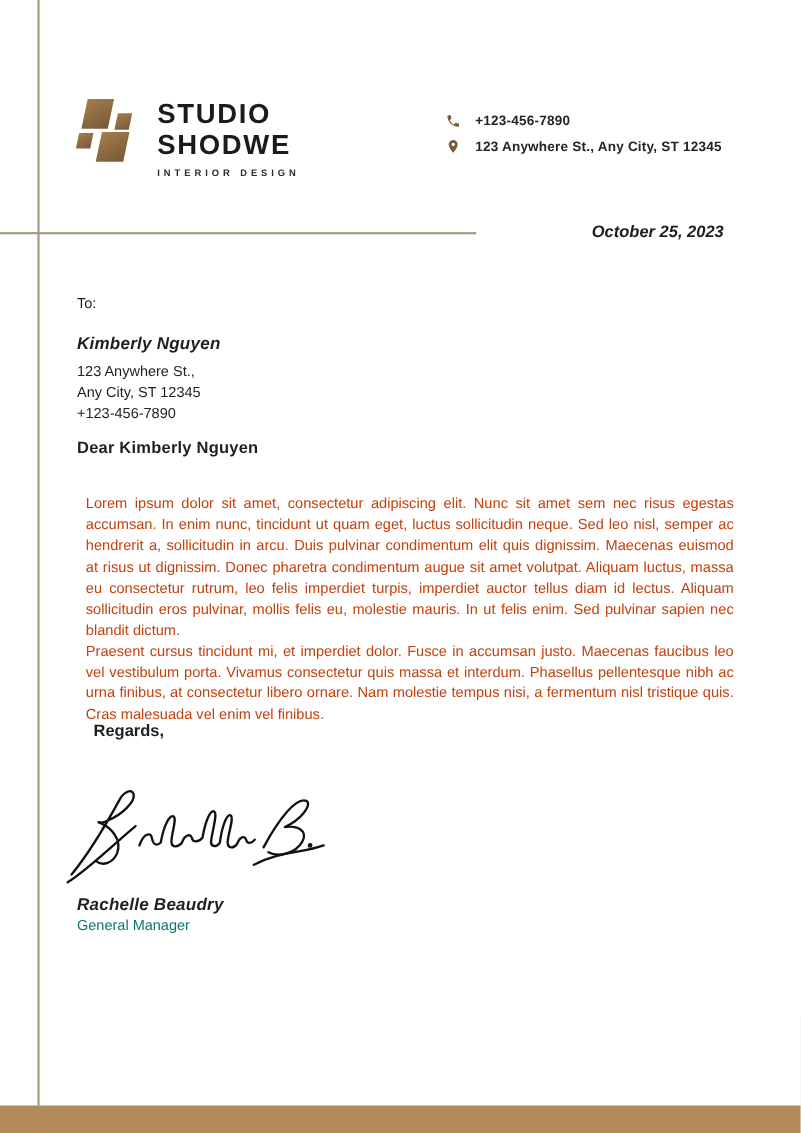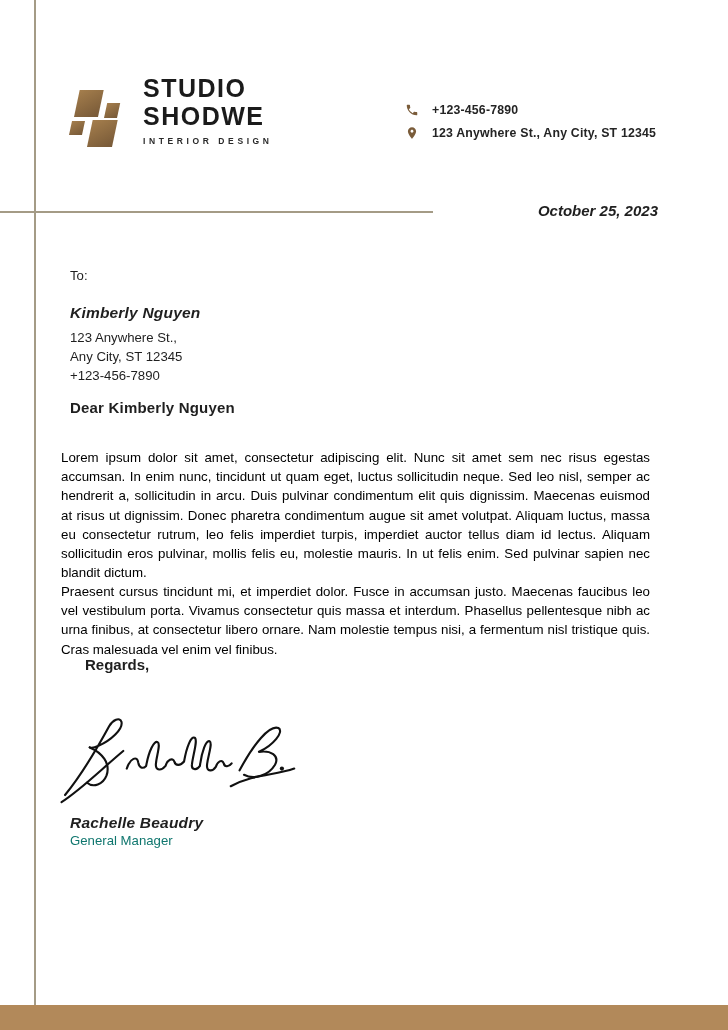--- a/index.html
+++ b/index.html
@@ -21,21 +21,21 @@
     background: #a49b86;
   }
   .rule-horizontal {
     position: absolute;
     left: 0; top: 211px;
     width: 433px; height: 1.5px;
     background: #a49b86;
   }
   
   .logo-mark { position: absolute; left: 68px; top: 90px; }
-  .brand-text { position: absolute; left: 143px; top: 74px; }
+  .brand-text { position: absolute; left: 143px; top: 90px; }
   .brand-name {
     font-size: 25px; font-weight: 700; letter-spacing: 1.5px;
     line-height: 28px; color: #1b1b1b;
   }
   .brand-tagline {
     margin-top: 6px;
     font-size: 8.5px; font-weight: 700; letter-spacing: 3.6px;
     color: #2a2a2a;
   }
   .contact-block { position: absolute; left: 405px; top: 98px; }
@@ -51,23 +51,23 @@
   .recipient { position: absolute; left: 70px; top: 268px; }
   .recipient-label { font-size: 13.2px; margin-bottom: 21px; }
   .recipient-name { font-size: 15.5px; font-weight: 700; margin-bottom: 6px; letter-spacing: 0.2px; font-style: italic; }
   .recipient-line { font-size: 13.2px; line-height: 19px; }
   
   .salutation {
     position: absolute; left: 70px; top: 399px;
     font-size: 15px; font-weight: 700; letter-spacing: 0.2px;
   }
   .body-paragraph {
-    position: absolute; left: 61px; width: 589px;
+    position: absolute; left: 78px; width: 589px;
     font-size: 13.3px; line-height: 19.2px;
-    text-align: justify; color: #000000;
+    text-align: justify; color: #c2410c;
   }
   .p1 { top: 448px; }
   .p2 { top: 582px; }
   
   .regards { position: absolute; left: 70px; top: 656px; font-size: 15px; font-weight: 700; margin-left: 15px; }
   .signature { position: absolute; left: 58px; top: 712px; }
   .sender-name { position: absolute; left: 70px; top: 814px; font-size: 15.5px; font-weight: 700; letter-spacing: 0.2px; font-style: italic; }
   .sender-title { position: absolute; left: 70px; top: 833px; font-size: 13.2px; color: #0f766e; }
   
   .footer-bar {

